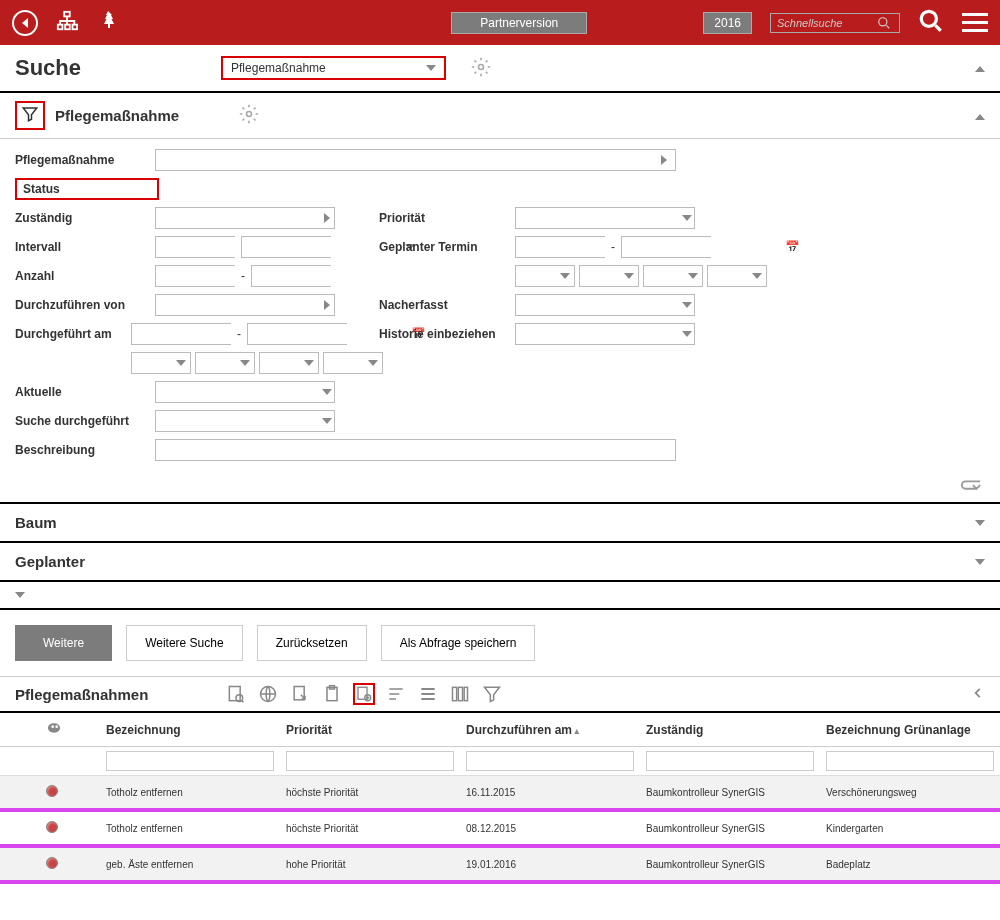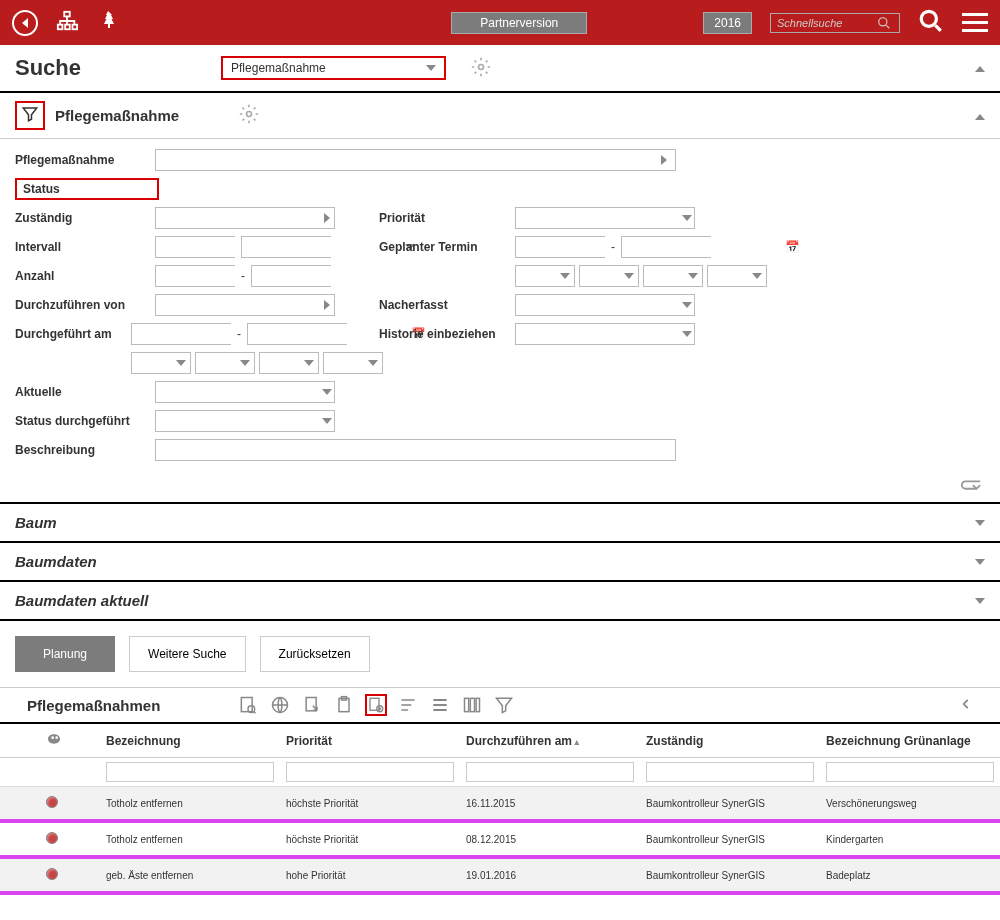--- a/index.html
+++ b/index.html
@@ -41,27 +41,27 @@
 .status-box { border: 2px solid #d80000; display: flex; align-items: flex-start; padding: 2px; }
 .small-fld { border: 1px solid #bbb; height: 22px; width: 80px; display: flex; }
 .dash { padding: 0 6px; }
 .date-fld { border: 1px solid #bbb; height: 22px; width: 90px; display: flex; align-items: center; }
 .cal-icon { width: 20px; display: flex; align-items: center; justify-content: center; color: #888; border-left: 0; }
 .dd-sm { border: 1px solid #bbb; height: 22px; width: 60px; display: flex; align-items: center; justify-content: flex-end; padding-right: 4px; color: #888;}
 .reset-arrow { text-align: right; padding: 5px 18px; color: #888; }
 
 .accordion { border-top: 2px solid #000; display: flex; align-items: center; padding: 10px 15px; cursor: pointer; }
 .accordion:last-of-type { border-bottom: 2px solid #000; }
-.acc-title { font-size: 15px; font-weight: bold; flex: 1; font-style: italic; }
+.acc-title { font-size: 15px; font-weight: bold; flex: 1; }
 
 .btn-row { display: flex; gap: 14px; padding: 15px; }
 .btn { border: 1px solid #ccc; background: #fff; padding: 10px 18px; font-size: 12px; cursor: pointer; }
 .btn-primary { background: #7c7c7c; color: #fff; border: none; padding: 10px 28px; }
 
-.results-hdr { display: flex; align-items: center; padding: 6px 27px; border-top: 1px solid #ccc; border-bottom: 2px solid #000; }
+.results-hdr { display: flex; align-items: center; padding: 6px 15px; border-top: 1px solid #ccc; border-bottom: 2px solid #000; }
 .results-title { font-size: 15px; font-weight: bold; width: 210px; }
 .toolbar { display: flex; gap: 10px; align-items: center; }
 .tb-icon { color: #888; cursor: pointer; width: 22px; height: 22px; display: flex; align-items: center; justify-content: center; }
 .tb-hl { border: 2px solid #d80000; }
 .page-arrow { margin-left: auto; color: #888; cursor: pointer; }
 
 table { width: 100%; border-collapse: collapse; }
 th { text-align: left; font-size: 12px; font-weight: bold; padding: 8px 6px; border-bottom: 1px solid #ccc; background: #fff;}
 th.sorted::after { content: " ▴"; color: #888; font-size: 9px;}
 .filter-row td { padding: 4px 6px; border-bottom: 1px solid #ddd; }
@@ -320,21 +320,21 @@
   <div class="form-row">
     <div class="form-label">Aktuelle</div>
     <div class="fld fld-180">
         <input class="fld-input" style="">
         <div class="fld-arrow">
           <span class="chev-down"></span>
         </div>
       </div>
   </div>
   <div class="form-row">
-    <div class="form-label">Status durchgeführt</div>
+    <div class="form-label">Suche durchgeführt</div>
     <div class="fld fld-180">
         <input class="fld-input" style="">
         <div class="fld-arrow">
           <span class="chev-down"></span>
         </div>
       </div>
   </div>
   <div class="form-row">
     <div class="form-label">Beschreibung</div>
     <div class="fld" style="width:521px">
@@ -347,32 +347,32 @@
       <path d="M22 3H6a4 4 0 000 8h12"></path>
       <path d="m15 7 4 4 4-4" transform="translate(-1 0)"></path>
     </svg>
 </div>
 
 <div class="accordion">
   <div class="acc-title">Baum</div>
   <span class="chev-down"></span>
 </div>
 <div class="accordion">
-  <div class="acc-title">Baumdaten</div>
+  <div class="acc-title">Geplanter</div>
   <span class="chev-down"></span>
 </div>
 <div class="accordion" style="border-bottom:2px solid #000">
-  <div class="acc-title">Baumdaten aktuell</div>
   <span class="chev-down"></span>
 </div>
 
 <div class="btn-row">
-  <button class="btn btn-primary">Planung</button>
+  <button class="btn btn-primary">Weitere</button>
   <button class="btn">Weitere Suche</button>
   <button class="btn">Zurücksetzen</button>
+  <button class="btn">Als Abfrage speichern</button>
 </div>
 
 <div class="results-hdr">
   <div class="results-title">Pflegemaßnahmen</div>
   <div class="toolbar">
     <div class="tb-icon">
         <svg width="20" height="20" viewBox="0 0 24 24" fill="none" stroke="#888" stroke-width="1.8">
           <rect x="4" y="3" width="13" height="17"></rect>
           <circle cx="16" cy="17" r="4"></circle>
           <path d="m19 20 2 2"></path>

